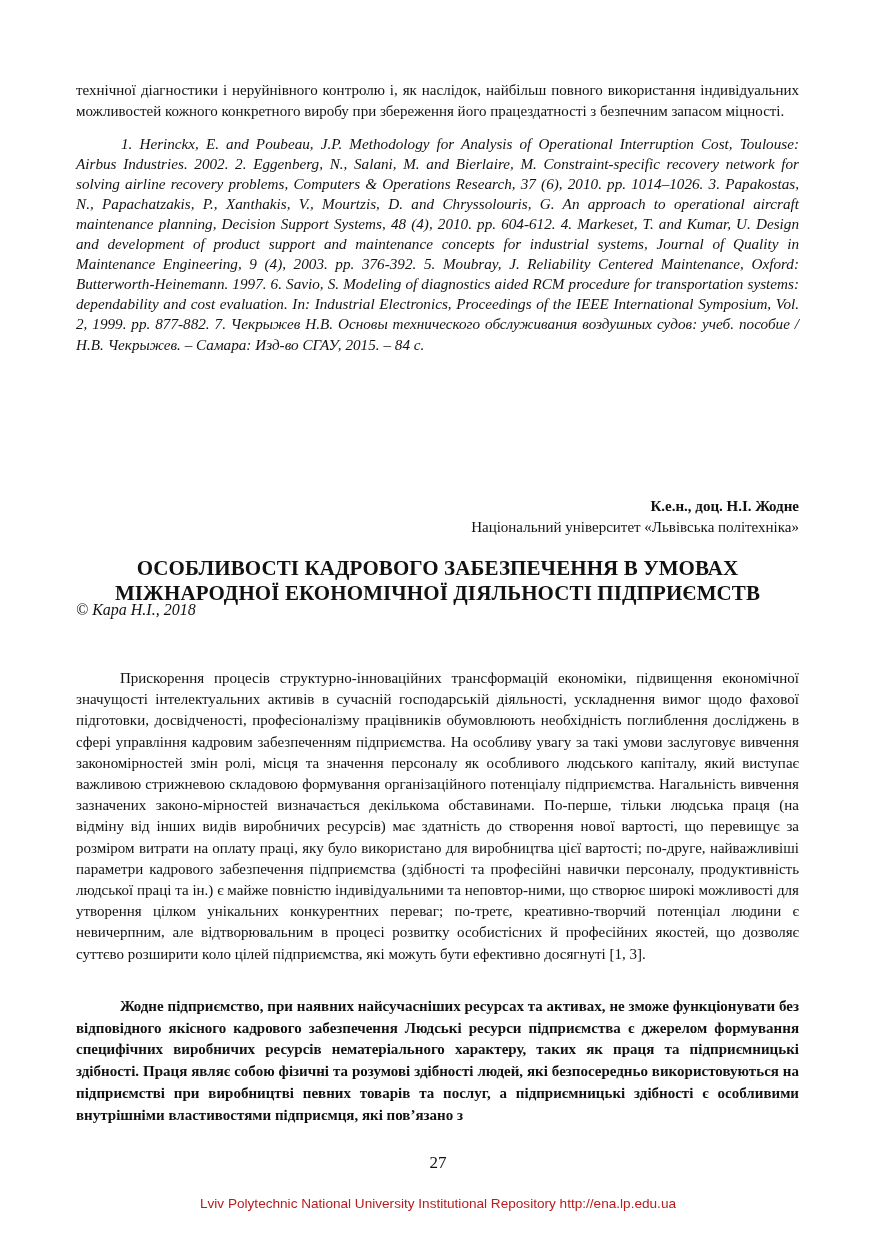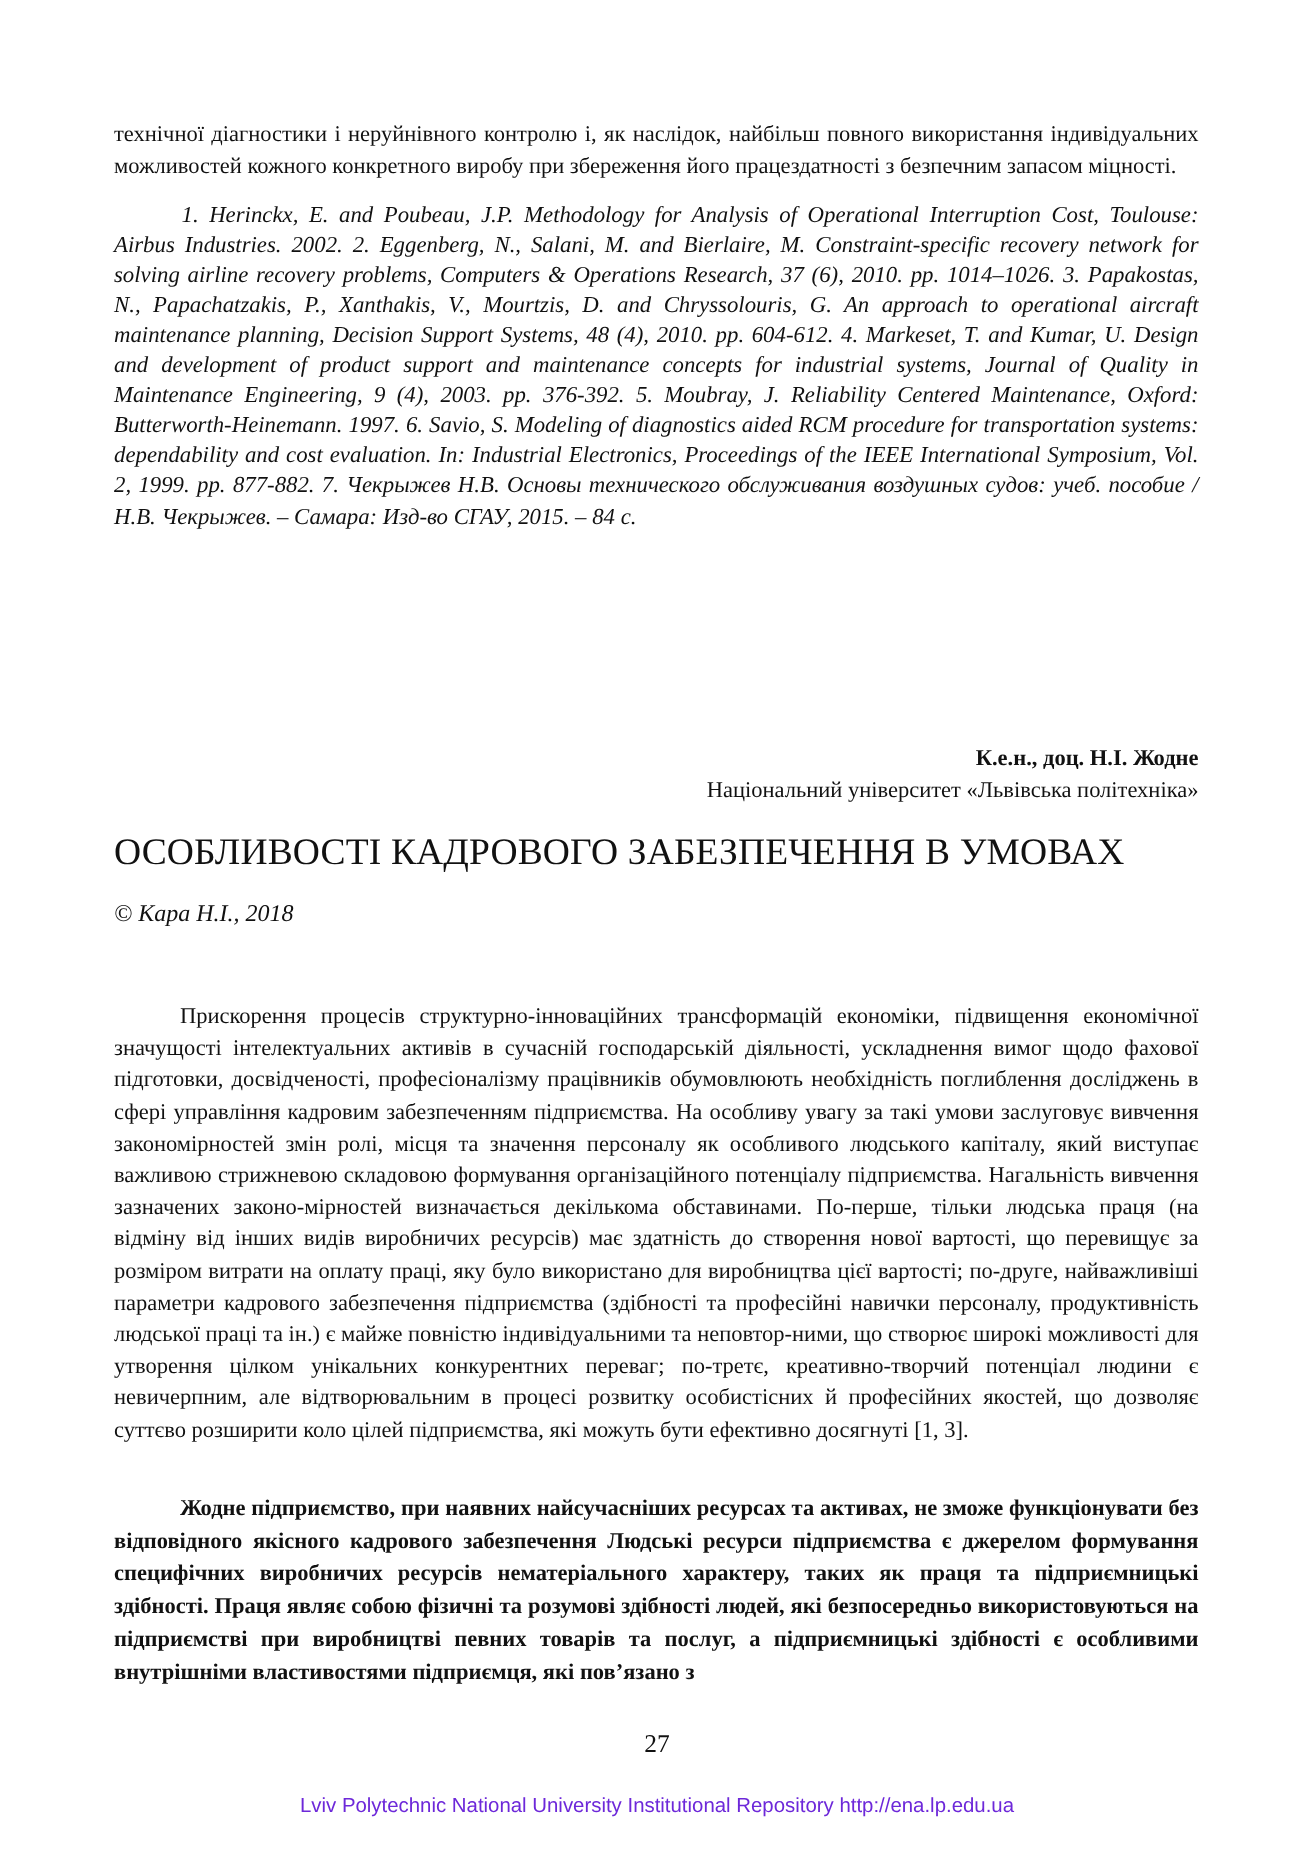--- a/index.html
+++ b/index.html
@@ -6,46 +6,47 @@
   body { width: 876px; height: 1240px; position: relative; overflow: hidden;
          font-family: "Liberation Serif", "DejaVu Serif", serif; color: #111; }
   .page { position: absolute; left: 76px; top: 80px; width: 723px; }
   p { margin: 0; }
   .body-text { font-size: 15px; line-height: 21.3px; text-align: justify; }
   .refs { font-style: italic; font-size: 15.2px; line-height: 20.1px; text-align: justify;
           text-indent: 45px; margin-top: 11px; }
   .author { position: absolute; right: 77px; top: 496px; text-align: right;
             font-size: 15px; line-height: 21px; }
   .author .name { font-weight: bold; }
-  .title { position: absolute; left: 76px; width: 723px; top: 556px; text-align: left;
-           font-weight: normal; font-size: 25px; line-height: 25px; letter-spacing: 0.1px; }
+  .title { position: absolute; left: 76px; width: 723px; top: 556px; text-align: center;
+           font-weight: bold; font-size: 21px; line-height: 25px; letter-spacing: 0.1px; }
   .copyright { position: absolute; left: 76px; top: 601px; font-style: italic; font-size: 16px; }
   .para1 { position: absolute; left: 76px; top: 668px; width: 723px; text-indent: 44px; }
   .para2 { position: absolute; left: 76px; top: 996px; width: 723px; text-indent: 44px; font-weight: bold; }
   .para1.body-text { line-height: 21.2px; }
   .para2.body-text { line-height: 21.7px; }
   .page-number { position: absolute; left: 0; width: 876px; top: 1153px; text-align: center; font-size: 17px; }
   .footer { position: absolute; left: 0; width: 876px; top: 1196px; text-align: center;
-            font-family: "Liberation Sans", "DejaVu Sans", sans-serif; font-size: 13.6px; color: #6d28d9; }
+            font-family: "Liberation Sans", "DejaVu Sans", sans-serif; font-size: 13.6px; color: #b91c1c; }
 </style>
 </head>
 <body>
 
 <div class="page">
   <p class="body-text">технічної діагностики і неруйнівного контролю і, як наслідок, найбільш повного використання індивідуальних можливостей кожного конкретного виробу при збереження його працездатності з безпечним запасом міцності.</p>
   <p class="refs">1. Herinckx, E. and Poubeau, J.P. Methodology for Analysis of Operational Interruption Cost, Toulouse: Airbus Industries. 2002. 2. Eggenberg, N., Salani, M. and Bierlaire, M. Constraint-specific recovery network for solving airline recovery problems, Computers &amp; Operations Research, 37 (6), 2010. pp. 1014–1026. 3. Papakostas, N., Papachatzakis, P., Xanthakis, V., Mourtzis, D. and Chryssolouris, G. An approach to operational aircraft maintenance planning, Decision Support Systems, 48 (4), 2010. pp. 604-612. 4. Markeset, T. and Kumar, U. Design and development of product support and maintenance concepts for industrial systems, Journal of Quality in Maintenance Engineering, 9 (4), 2003. pp. 376-392. 5. Moubray, J. Reliability Centered Maintenance, Oxford: Butterworth-Heinemann. 1997. 6. Savio, S. Modeling of diagnostics aided RCM procedure for transportation systems: dependability and cost evaluation. In: Industrial Electronics, Proceedings of the IEEE International Symposium, Vol. 2, 1999. pp. 877-882. 7. Чекрыжев Н.В. Основы технического обслуживания воздушных судов: учеб. пособие / Н.В. Чекрыжев. – Самара: Изд-во СГАУ, 2015. – 84 с.</p>
 </div>
 
 <div class="author">
   <div class="name">К.е.н., доц.  Н.І. Жодне</div>
   <div>Національний університет «Львівська політехніка»</div>
 </div>
 
 <div class="title">
   <div>ОСОБЛИВОСТІ КАДРОВОГО ЗАБЕЗПЕЧЕННЯ В УМОВАХ</div>
+  <div>МІЖНАРОДНОЇ ЕКОНОМІЧНОЇ ДІЯЛЬНОСТІ ПІДПРИЄМСТВ</div>
 </div>
 
 <div class="copyright">© Кара Н.І., 2018</div>
 
 <p class="body-text para1">Прискорення процесів структурно-інноваційних трансформацій економіки, підвищення економічної значущості інтелектуальних активів в сучасній господарській діяльності,  ускладнення вимог щодо фахової підготовки, досвідченості, професіоналізму працівників обумовлюють необхідність поглиблення досліджень в сфері управління кадровим забезпеченням підприємства. На особливу увагу за такі умови заслуговує вивчення закономірностей змін ролі, місця та значення персоналу як особливого людського капіталу, який виступає важливою стрижневою складовою формування організаційного потенціалу підприємства. Нагальність вивчення зазначених законо-мірностей визначається декількома обставинами. По-перше, тільки людська праця (на відміну від інших видів виробничих ресурсів)  має здатність до створення нової вартості, що перевищує за розміром витрати на оплату праці, яку було використано для виробництва цієї вартості; по-друге, найважливіші параметри кадрового забезпечення підприємства (здібності та професійні навички персоналу, продуктивність людської праці та ін.) є майже повністю індивідуальними та неповтор-ними, що створює широкі можливості для утворення цілком унікальних конкурентних переваг; по-третє, креативно-творчий потенціал людини є невичерпним, але відтворювальним в процесі розвитку особистісних й професійних якостей, що дозволяє суттєво розширити коло цілей підприємства, які можуть бути ефективно досягнуті [1, 3].</p>
 <p class="body-text para2">Жодне підприємство, при наявних найсучасніших ресурсах та активах, не зможе функціонувати без відповідного якісного кадрового забезпечення Людські ресурси підприємства є джерелом формування специфічних виробничих ресурсів нематеріального характеру, таких як праця та підприємницькі здібності. Праця являє собою фізичні та розумові здібності людей, які безпосередньо використовуються на підприємстві при виробництві певних товарів та послуг, а підприємницькі здібності є особливими внутрішніми властивостями підприємця, які пов’язано з</p>
 
 <div class="page-number">27</div>
 <div class="footer">Lviv Polytechnic National University Institutional Repository http://ena.lp.edu.ua</div>
 

